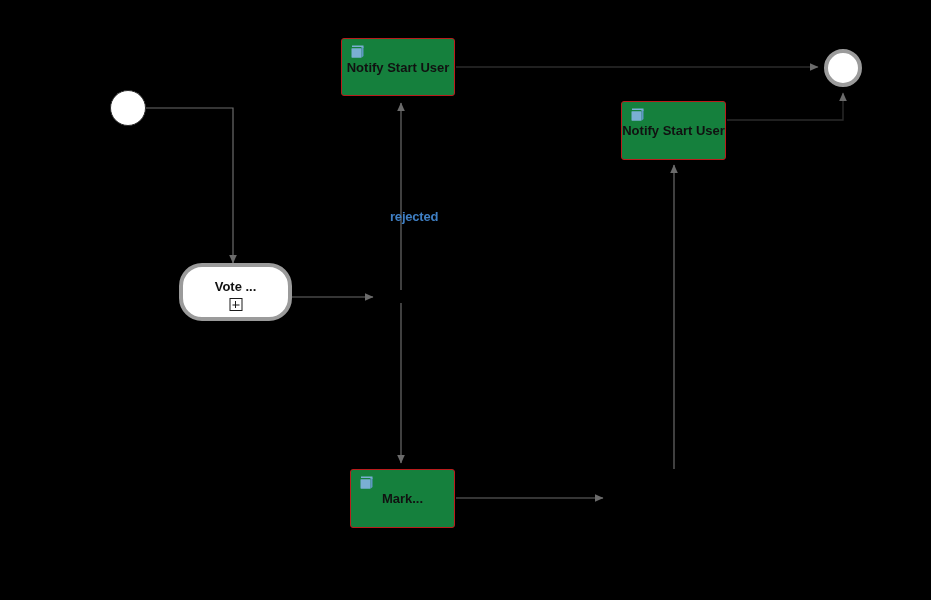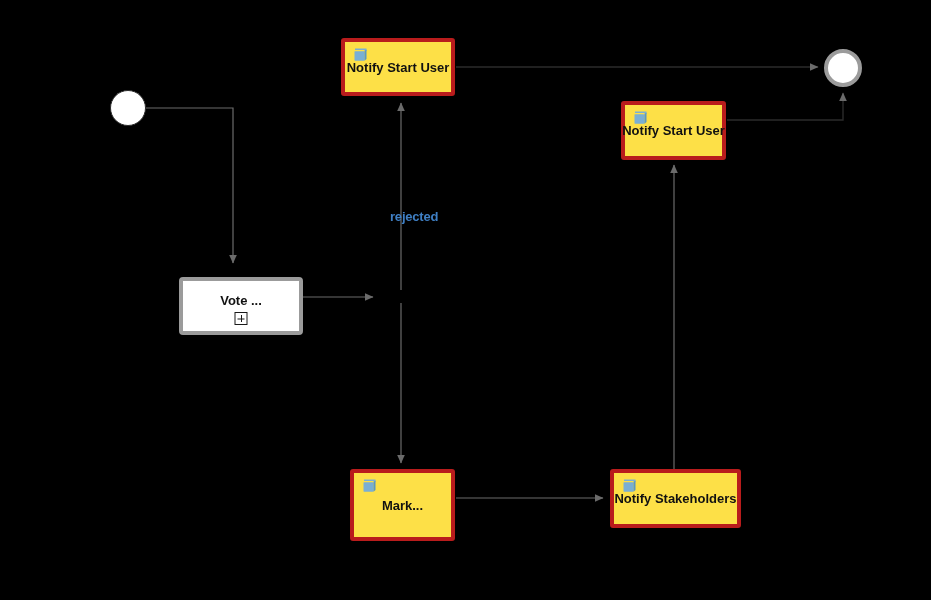--- a/index.html
+++ b/index.html
@@ -26,22 +26,22 @@
     top: 0;
     width: 931px;
     height: 600px;
     pointer-events: none;
   }
 
   
   .task {
     position: absolute;
     box-sizing: border-box;
-    background: #fde047;
-    border: 4px solid #b91c1c;
+    background: #15803d;
+    border: 1px solid #b91c1c;
     border-radius: 3px;
     display: flex;
     align-items: center;
     justify-content: center;
     text-align: center;
   }
   .task .task-label {
     font-family: "Liberation Sans", sans-serif;
     font-size: 13px;
     font-weight: bold;
@@ -185,40 +185,32 @@
 
   <div class="task" style="left:621px; top:101px; width:105px; height:59px;">
     <svg class="task-icon" viewBox="0 0 17 15" xmlns="http://www.w3.org/2000/svg">
       <path d="M3,0.5 L14.5,0.5 L14.5,3 L12.5,3 L12.5,2 L3,2 Z" fill="#7aafd4"></path>
       <rect x="2.5" y="3.2" width="10" height="9.5" rx="0.6" fill="#7aafd4"></rect>
       <path d="M12.5,3.2 L14.5,1.6 L14.5,11 L12.5,12.7 Z" fill="#5d97c2"></path>
     </svg>
     <span class="task-label">Notify Start User</span>
   </div>
 
-  <div class="task subprocess" style="left:179px; top:277px; width:124px; height:58px;">
+  <div class="task subprocess" style="left:179px; top:263px; width:113px; height:58px;border-radius:23px;">
     <span class="task-label">Vote ...</span>
     <span class="plus-marker"></span>
   </div>
 
-  <div class="task" style="left:350px; top:469px; width:105px; height:72px;">
+  <div class="task" style="left:350px; top:469px; width:105px; height:59px;">
     <svg class="task-icon" viewBox="0 0 17 15" xmlns="http://www.w3.org/2000/svg">
       <path d="M3,0.5 L14.5,0.5 L14.5,3 L12.5,3 L12.5,2 L3,2 Z" fill="#7aafd4"></path>
       <rect x="2.5" y="3.2" width="10" height="9.5" rx="0.6" fill="#7aafd4"></rect>
       <path d="M12.5,3.2 L14.5,1.6 L14.5,11 L12.5,12.7 Z" fill="#5d97c2"></path>
     </svg>
     <span class="task-label">Mark...</span>
   </div>
 
-  <div class="task" style="left:610px; top:469px; width:131px; height:59px;">
-    <svg class="task-icon" viewBox="0 0 17 15" xmlns="http://www.w3.org/2000/svg">
-      <path d="M3,0.5 L14.5,0.5 L14.5,3 L12.5,3 L12.5,2 L3,2 Z" fill="#7aafd4"></path>
-      <rect x="2.5" y="3.2" width="10" height="9.5" rx="0.6" fill="#7aafd4"></rect>
-      <path d="M12.5,3.2 L14.5,1.6 L14.5,11 L12.5,12.7 Z" fill="#5d97c2"></path>
-    </svg>
-    <span class="task-label">Notify Stakeholders</span>
-  </div>
 
   <div class="event end-event" style="left:824px; top:49px; width:38px; height:38px;"></div>
 
   <div class="edge-label" style="left:390px; top:209px;">rejected</div>
 
 </div>
 
 </body></html>

